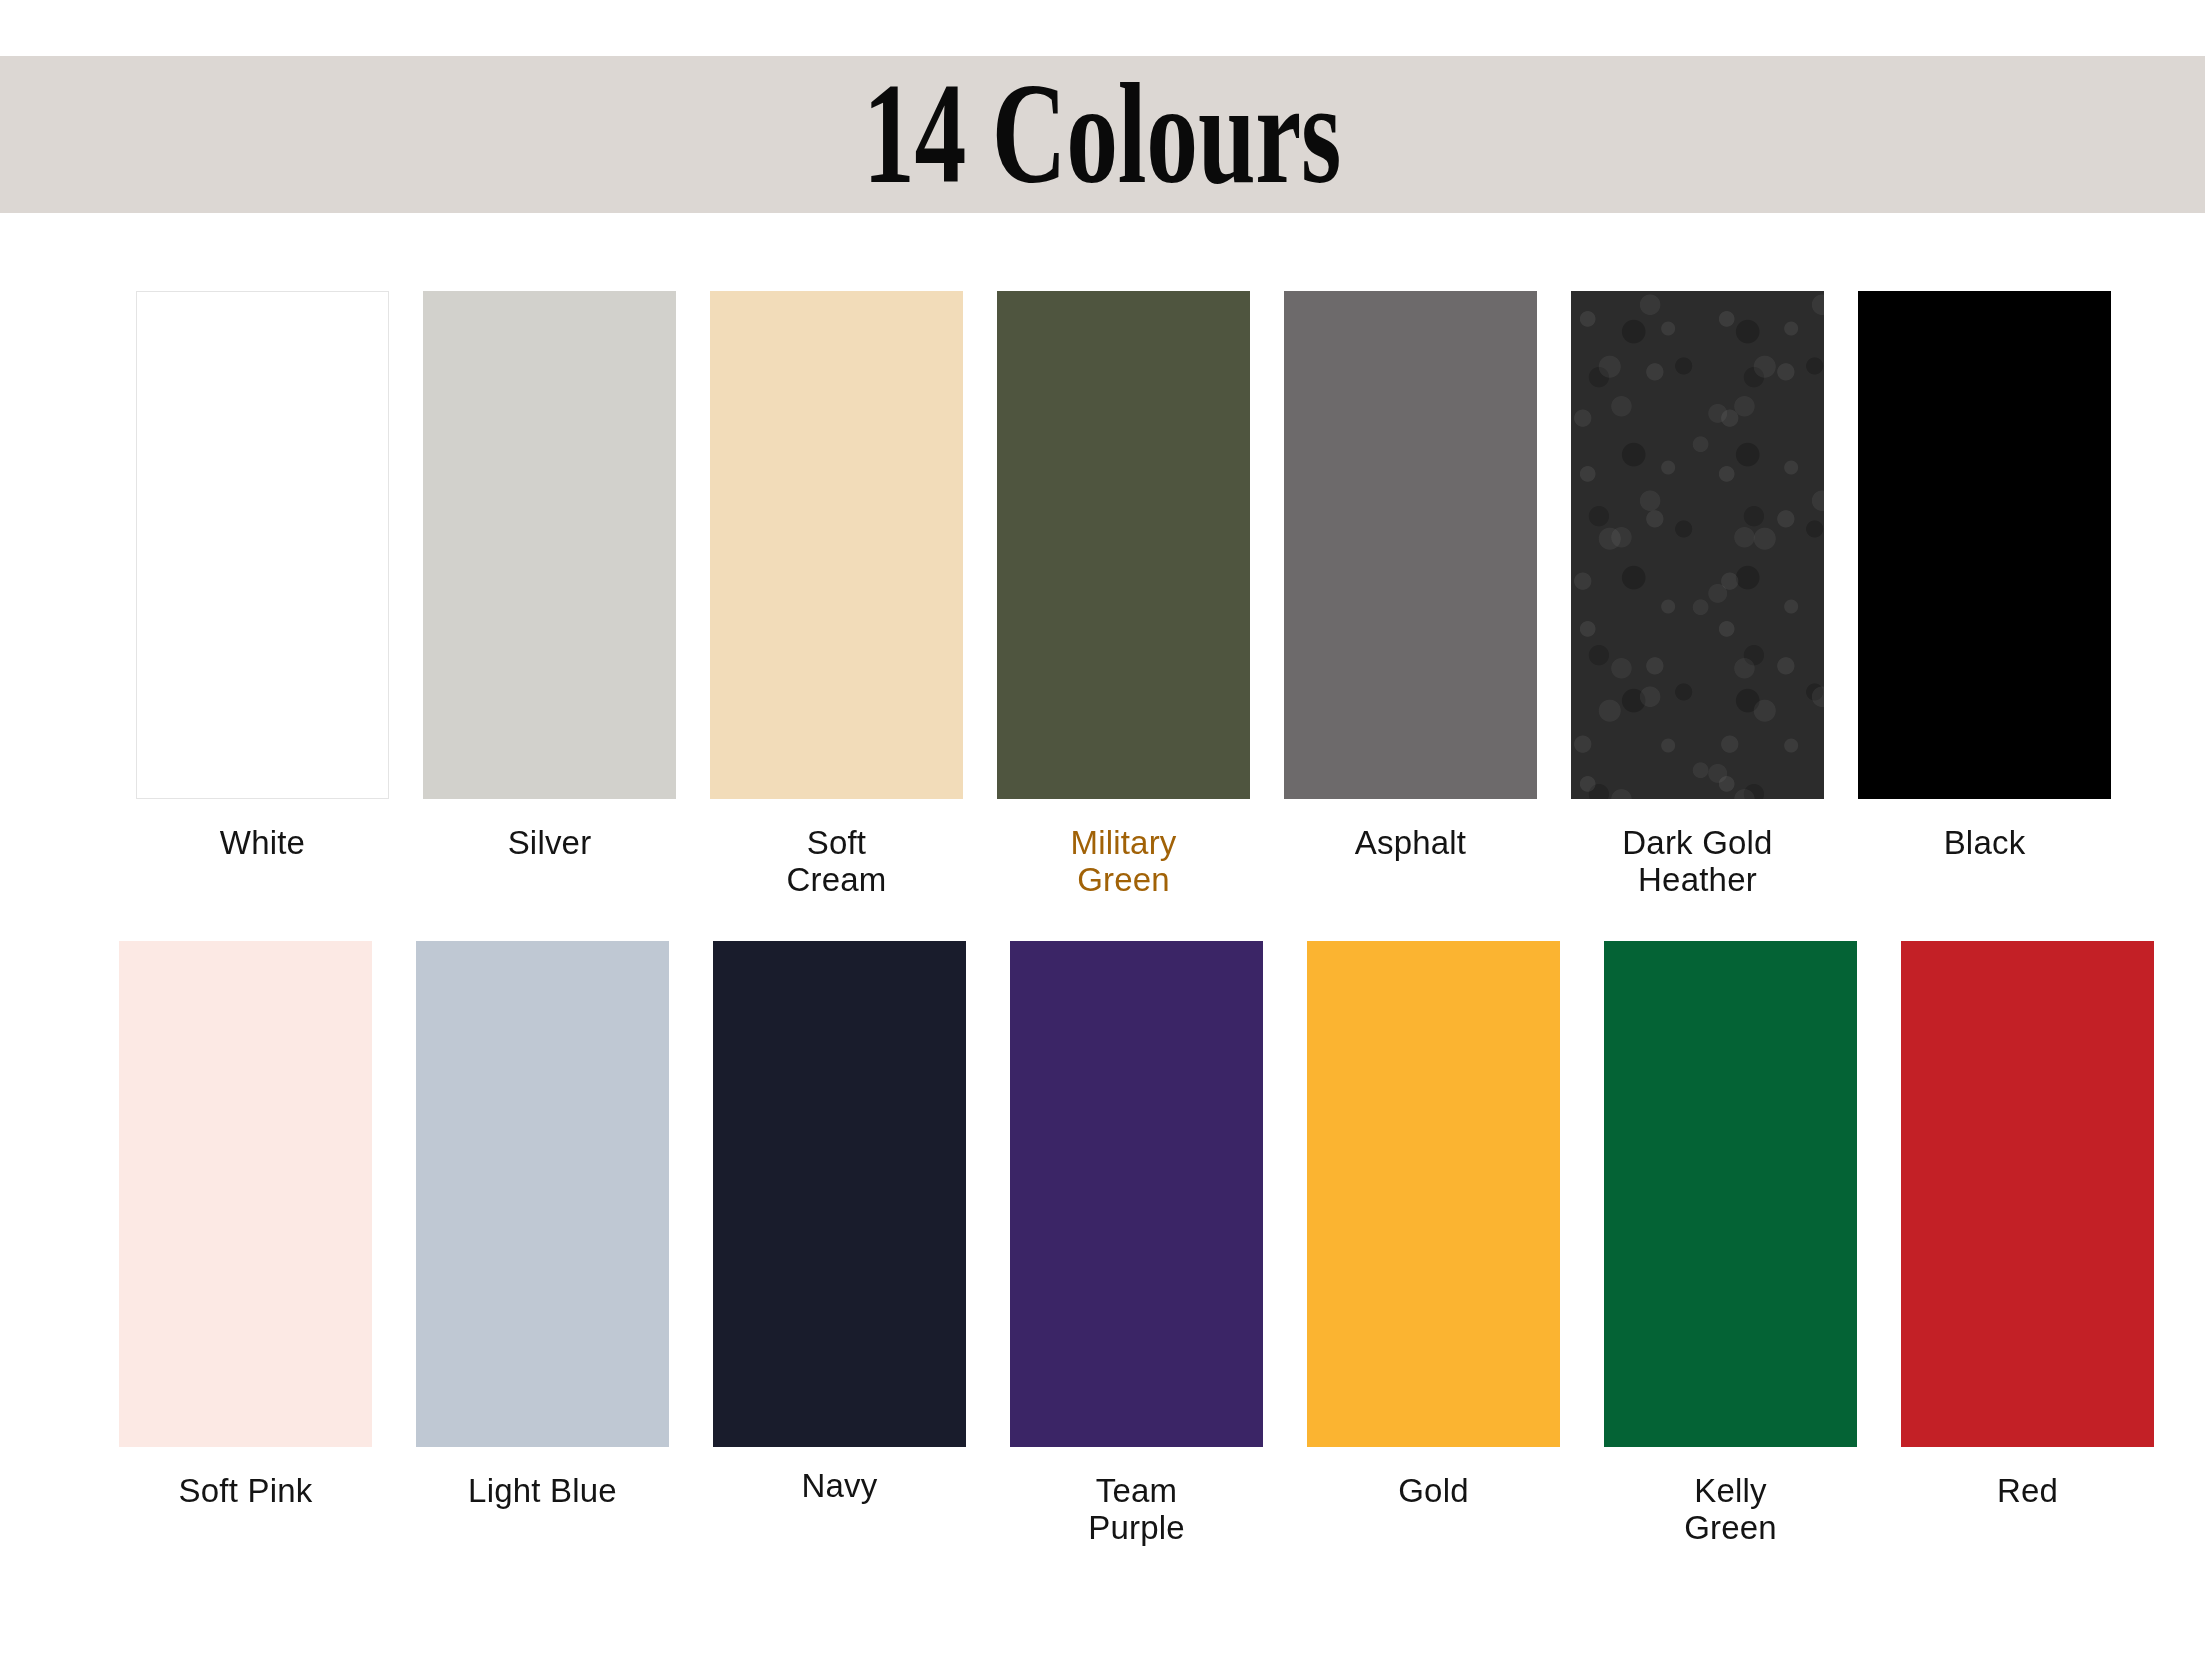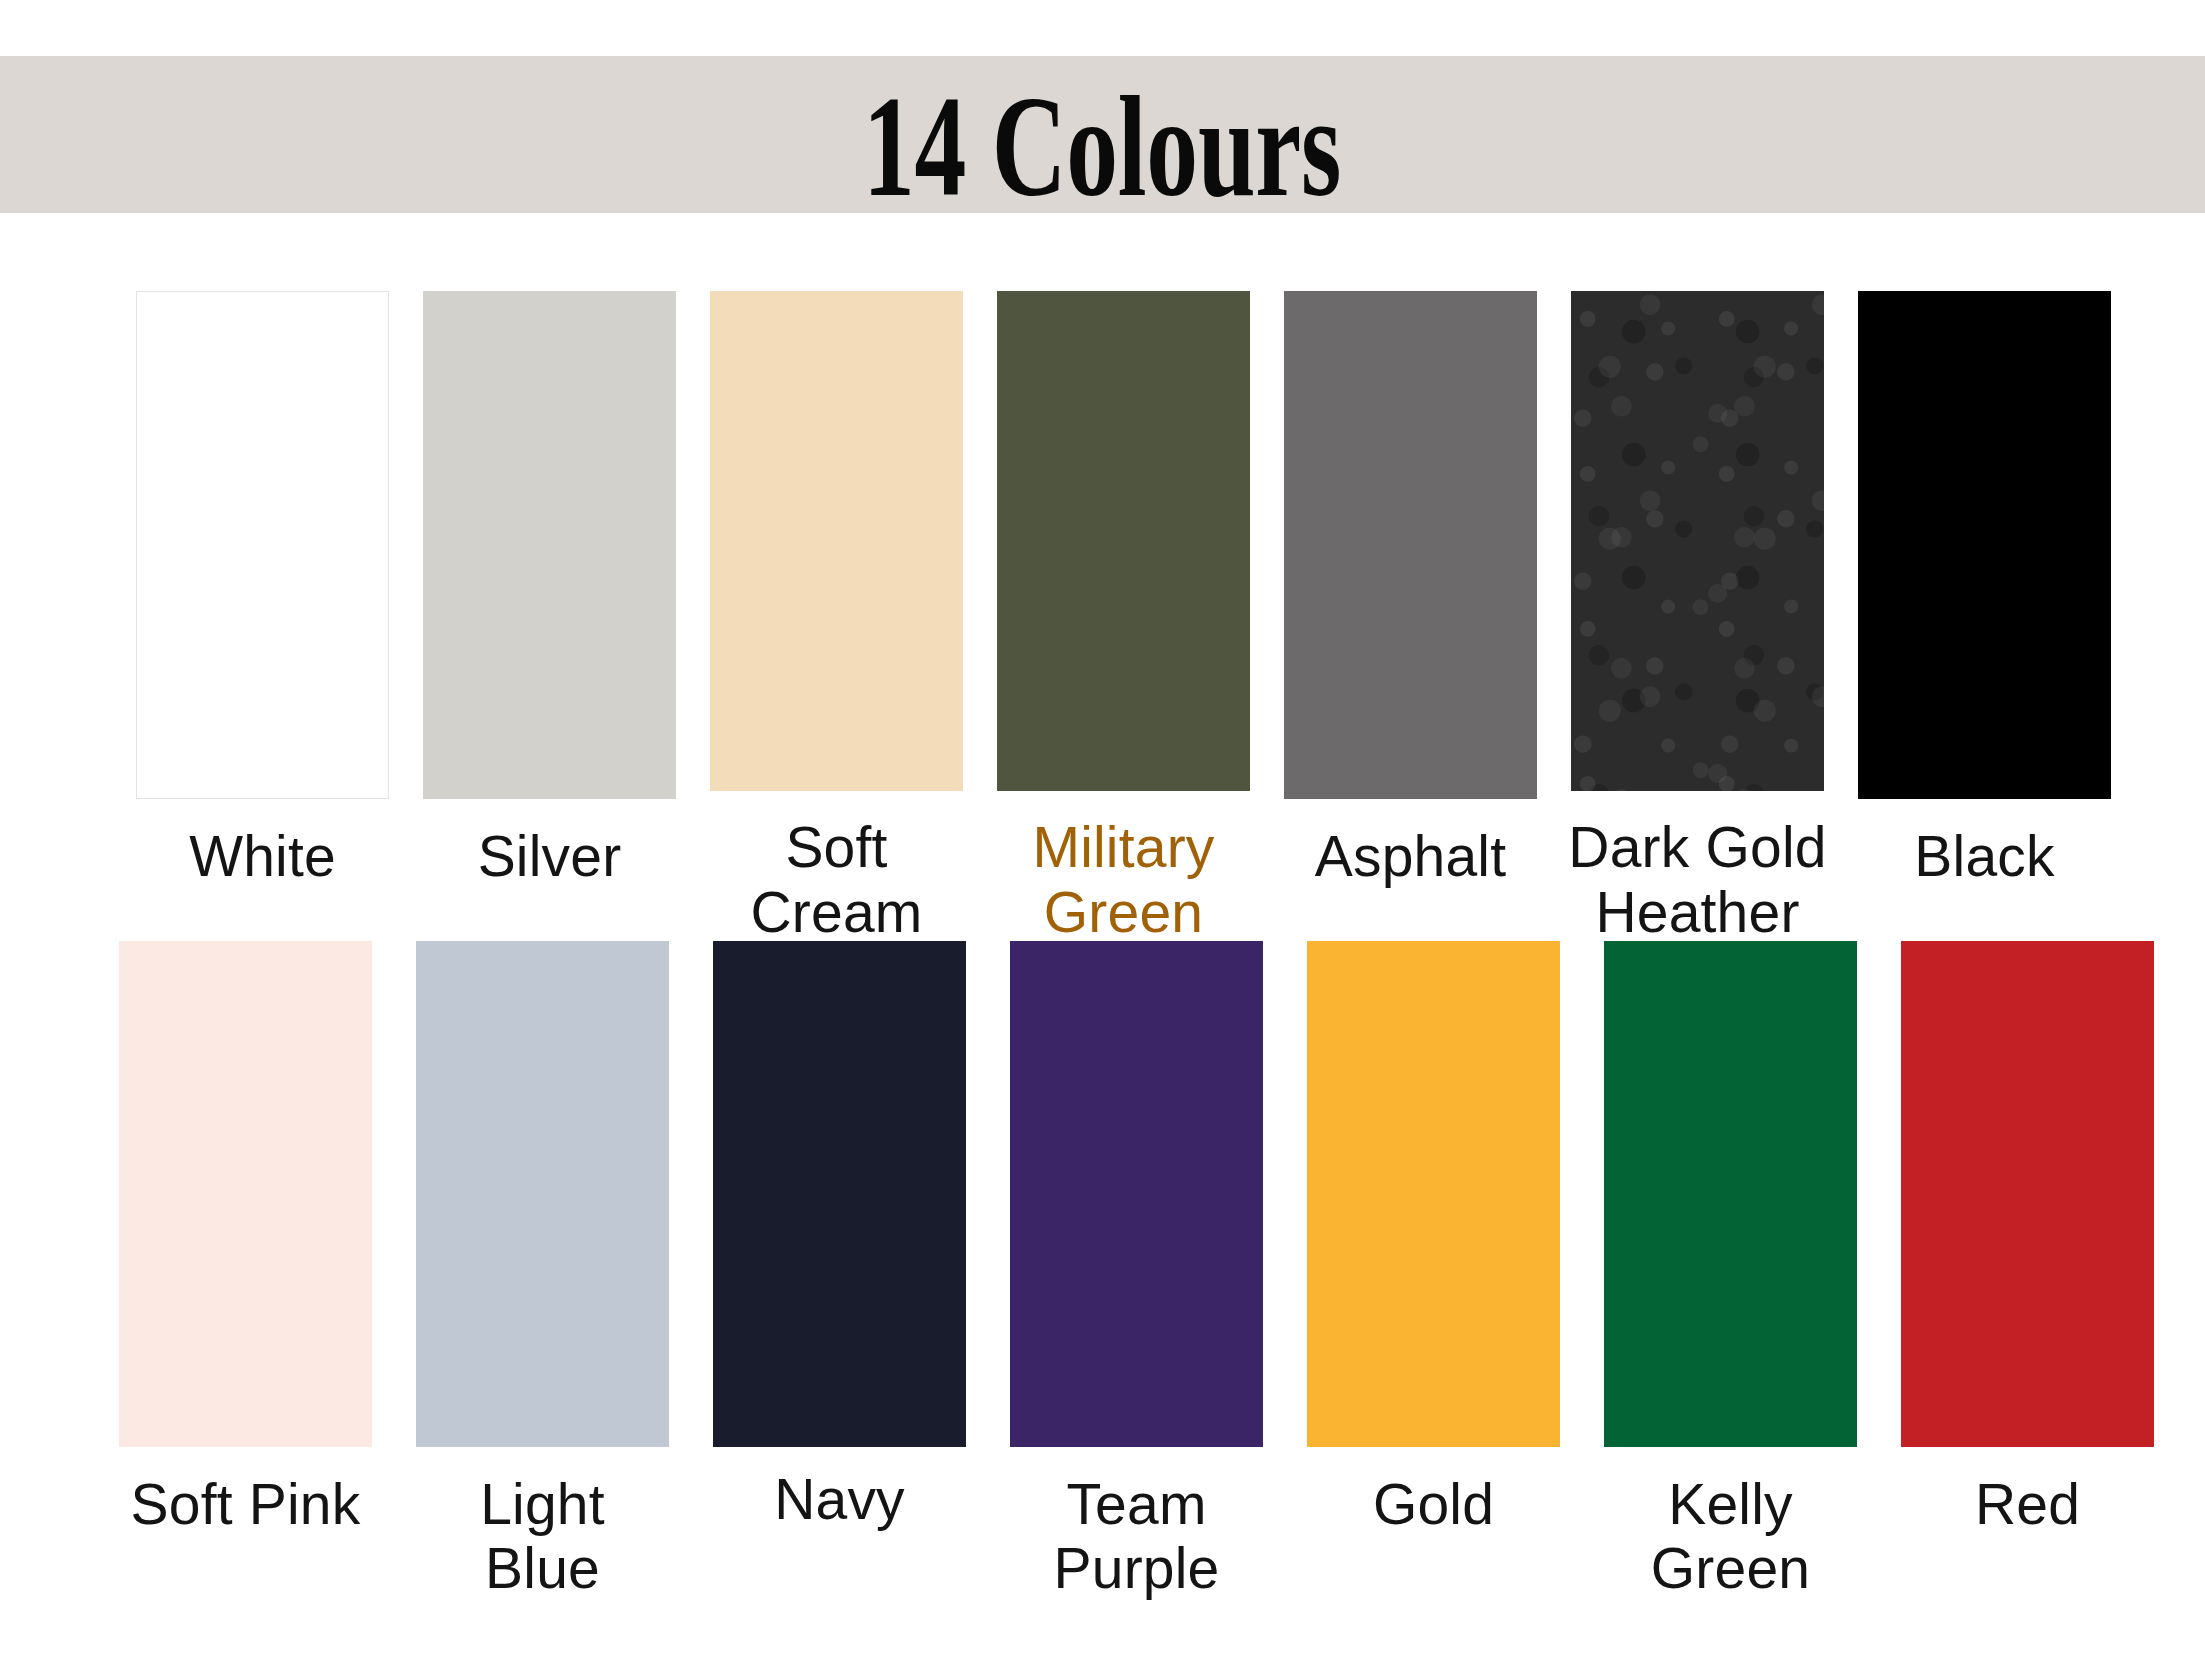--- a/index.html
+++ b/index.html
@@ -92,33 +92,33 @@
       radial-gradient(circle at 18% 62%, rgba(0,0,0,0.18) 0 9.8px, transparent 10.6px),
       radial-gradient(circle at 86% 46%, rgba(0,0,0,0.2) 0 8.2px, transparent 9px);
     background-size: 139px 155px, 172px 196px, 123px 139px,
                      155px 172px, 131px 147px, 163px 180px,
                      147px 163px, 123px 131px, 180px 163px,
                      114px 123px, 155px 139px, 131px 163px;
     pointer-events: none;
   }
 
   .swatch-label {
-    font-size: 57px;
+    font-size: 33px;
     line-height: 1.13;
     color: #141414;
     text-align: center;
     margin-top: 24.5px;
     white-space: pre-line;
     letter-spacing: 0.2px;
   }
 </style>
 </head>
 <body style="background: rgb(255, 255, 255);">
 
-<div id="header-band" style="background: rgb(220, 215, 211); align-items: flex-end;">
+<div id="header-band" style="background: rgb(220, 215, 211);">
   <h1 id="page-title">14 Colours</h1>
 </div>
 
 <div id="palette">
   <div id="palette-row-1" class="palette-row">
       <div class="swatch-cell">
         <div class="swatch-chip bordered" style="background: rgb(255, 255, 255);"></div>
         <div class="swatch-label" style="color: rgb(20, 20, 20);">White</div>
       </div>
       <div class="swatch-cell">

